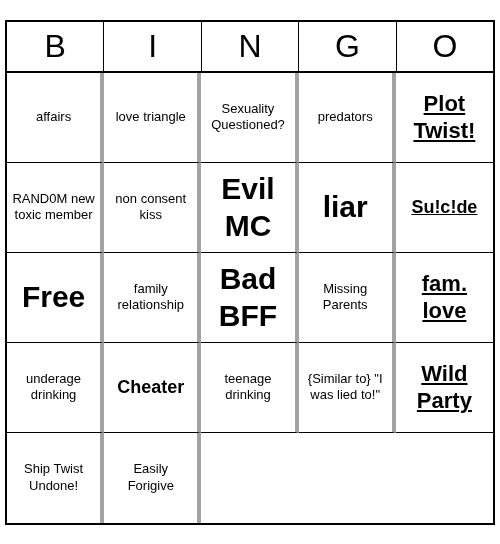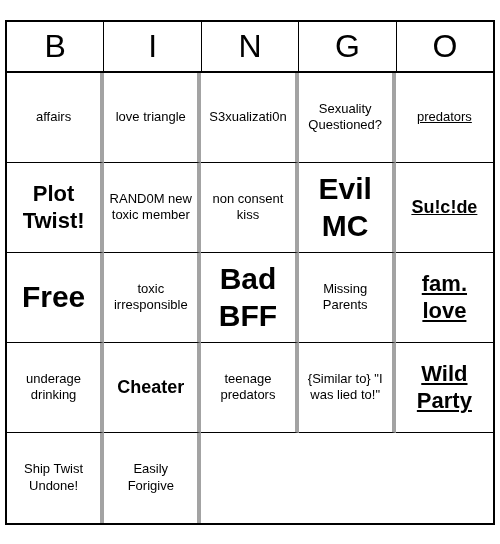--- a/index.html
+++ b/index.html
@@ -80,66 +80,66 @@
       <div class="bingo-header-cell">O</div>
     </div>
   <div class="bingo-grid">
   <div class="bingo-cell">
         <span>affairs</span>
       </div>
       <div class="bingo-cell">
         <span>love triangle</span>
       </div>
       <div class="bingo-cell">
-        <span>S3xualizati0n</span>
-      </div>
-      <div class="bingo-cell">
         <span>Sexuality Questioned?</span>
       </div>
       <div class="bingo-cell">
         <span>predators</span>
       </div>
       <div class="bingo-cell large-text">
         <span>Plot Twist!</span>
       </div>
       <div class="bingo-cell">
         <span>RAND0M new toxic member</span>
       </div>
       <div class="bingo-cell">
         <span>non consent kiss</span>
       </div>
       <div class="bingo-cell xlarge-text">
         <span>Evil MC</span>
       </div>
+      <div class="bingo-cell xlarge-text">
+        <span>liar</span>
+      </div>
       <div class="bingo-cell medium-text">
         <span>Su!c!de</span>
       </div>
       <div class="bingo-cell xlarge-text">
         <span>Free</span>
       </div>
       <div class="bingo-cell">
-        <span>toxic irresponsible</span>
+        <span>family relationship</span>
       </div>
       <div class="bingo-cell xlarge-text">
         <span>Bad BFF</span>
       </div>
       <div class="bingo-cell">
         <span>Missing Parents</span>
       </div>
       <div class="bingo-cell large-text">
         <span>fam. love</span>
       </div>
       <div class="bingo-cell">
         <span>underage drinking</span>
       </div>
       <div class="bingo-cell medium-text">
         <span>Cheater</span>
       </div>
       <div class="bingo-cell">
-        <span>teenage predators</span>
+        <span>teenage drinking</span>
       </div>
       <div class="bingo-cell">
         <span>{Similar to} "I was lied to!"</span>
       </div>
       <div class="bingo-cell large-text">
         <span>Wild Party</span>
       </div>
       <div class="bingo-cell">
         <span>Ship Twist Undone!</span>
       </div>

